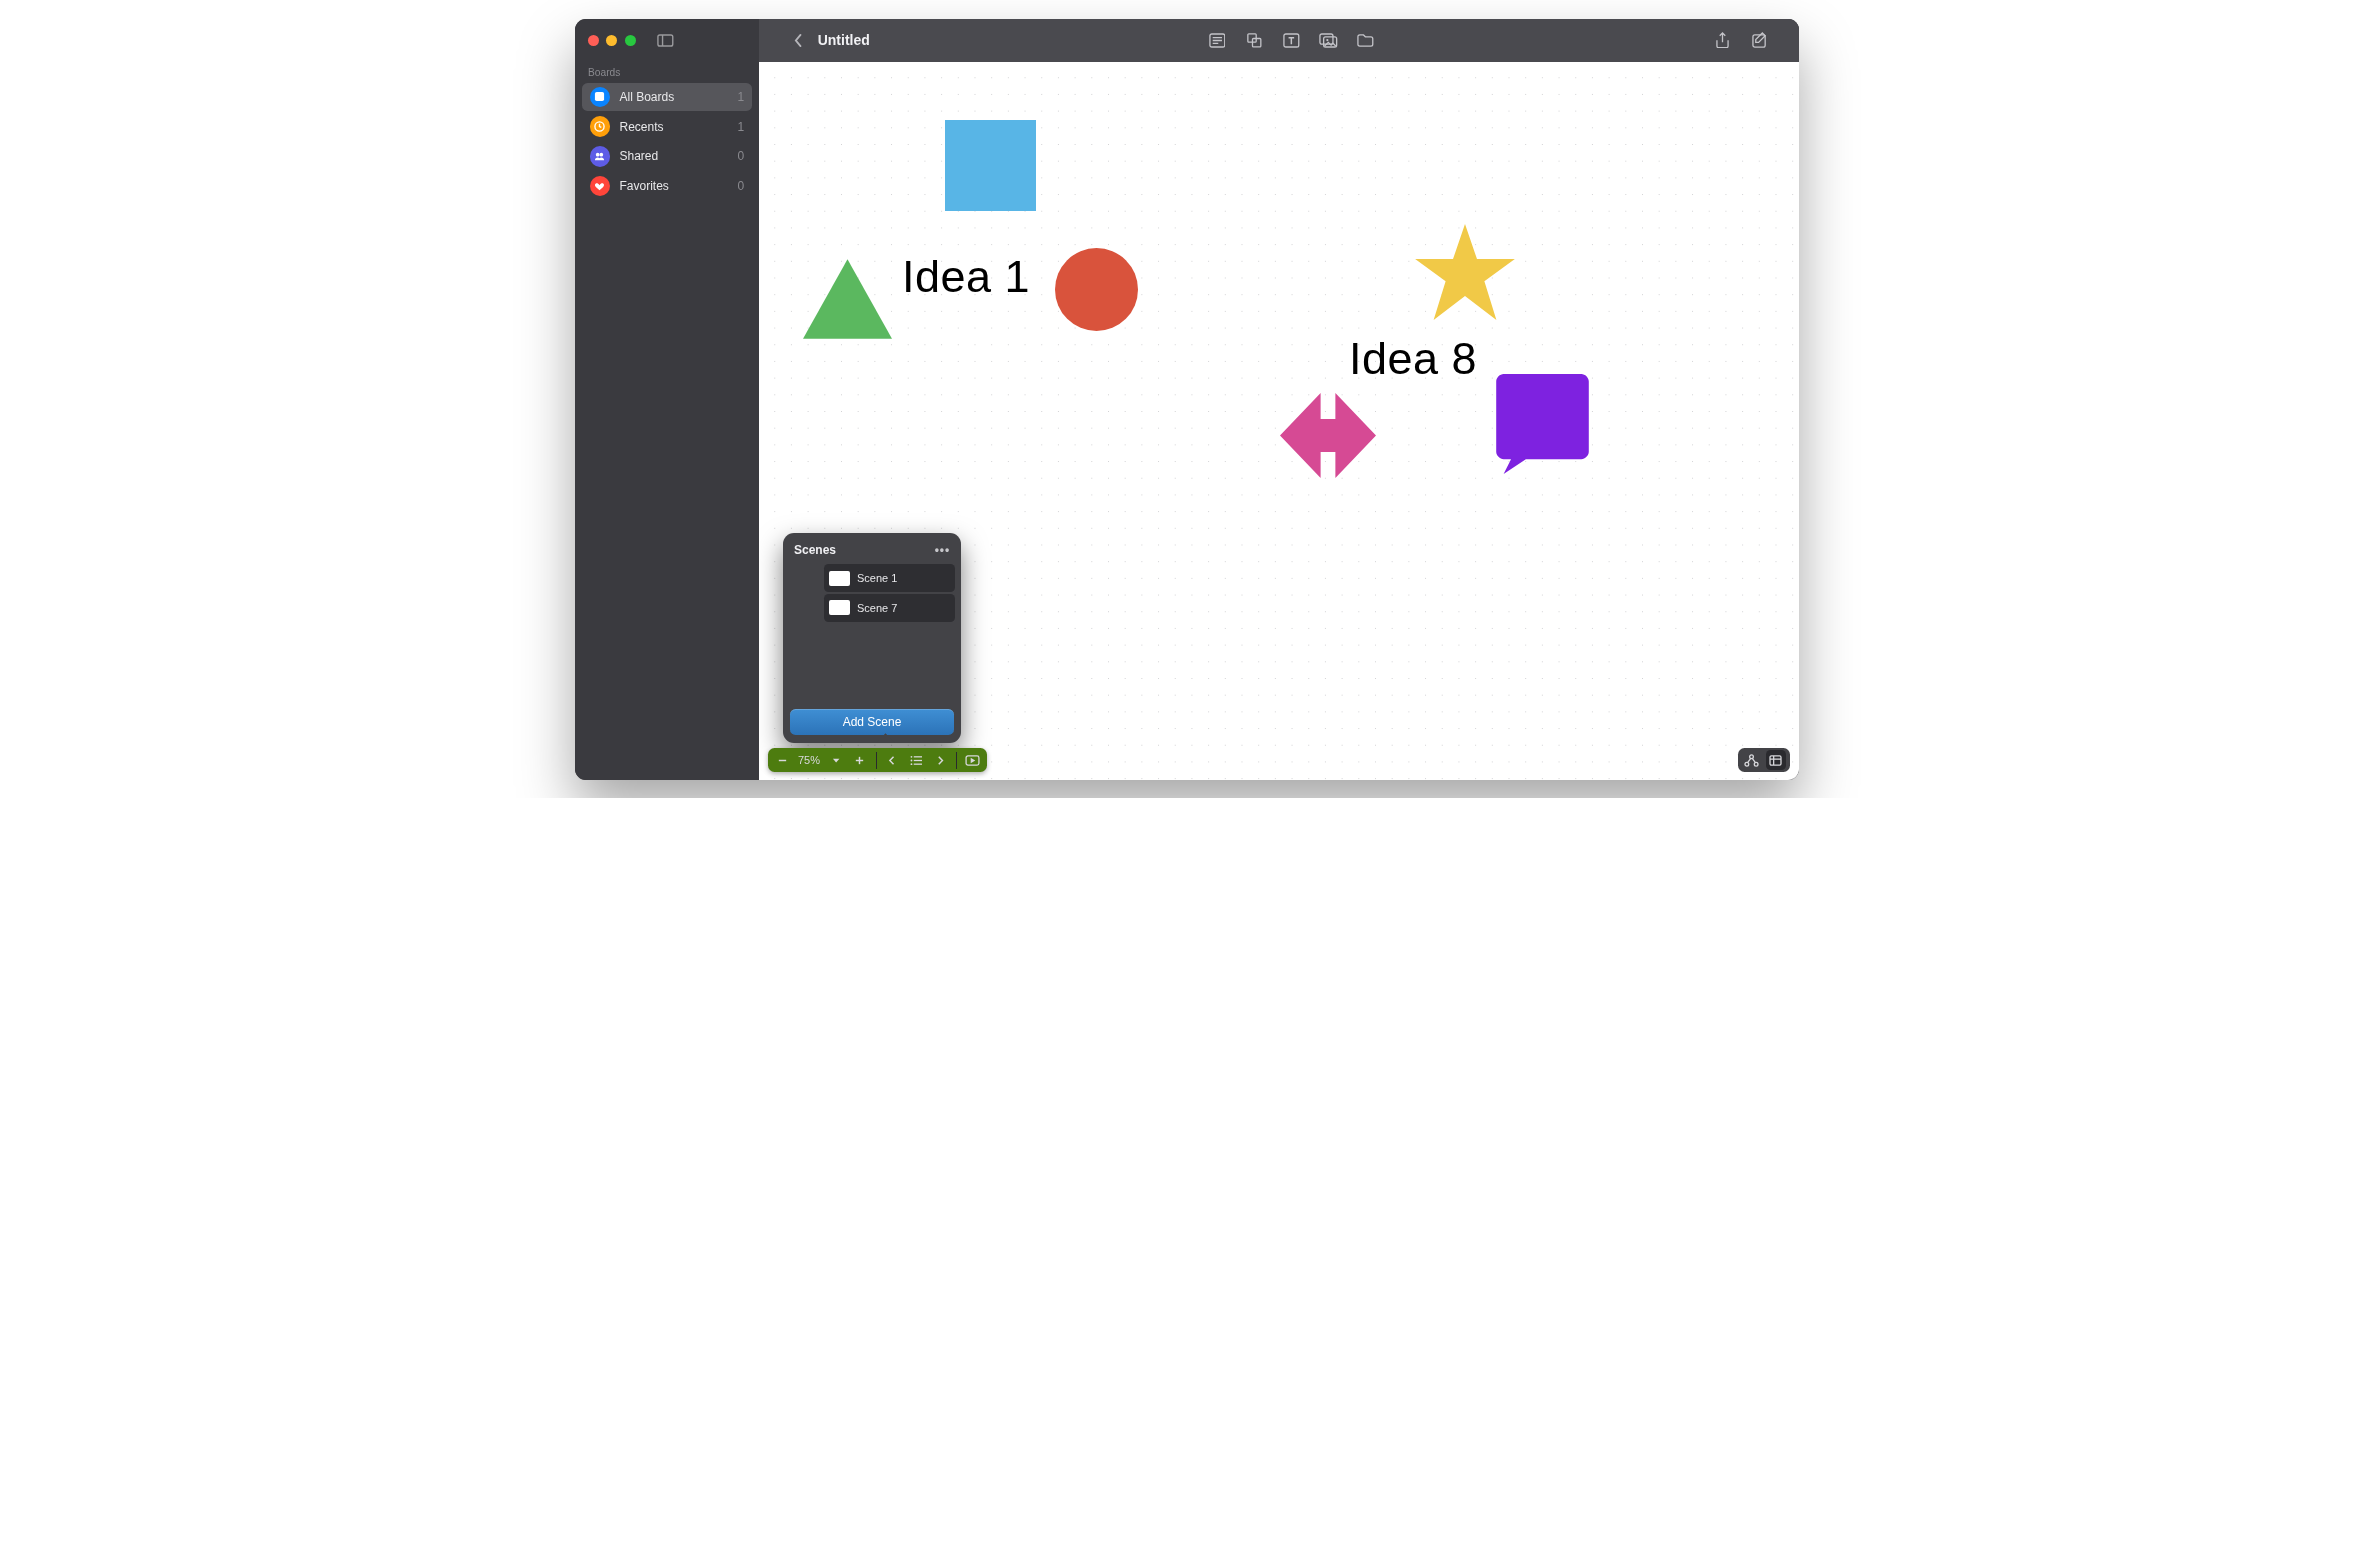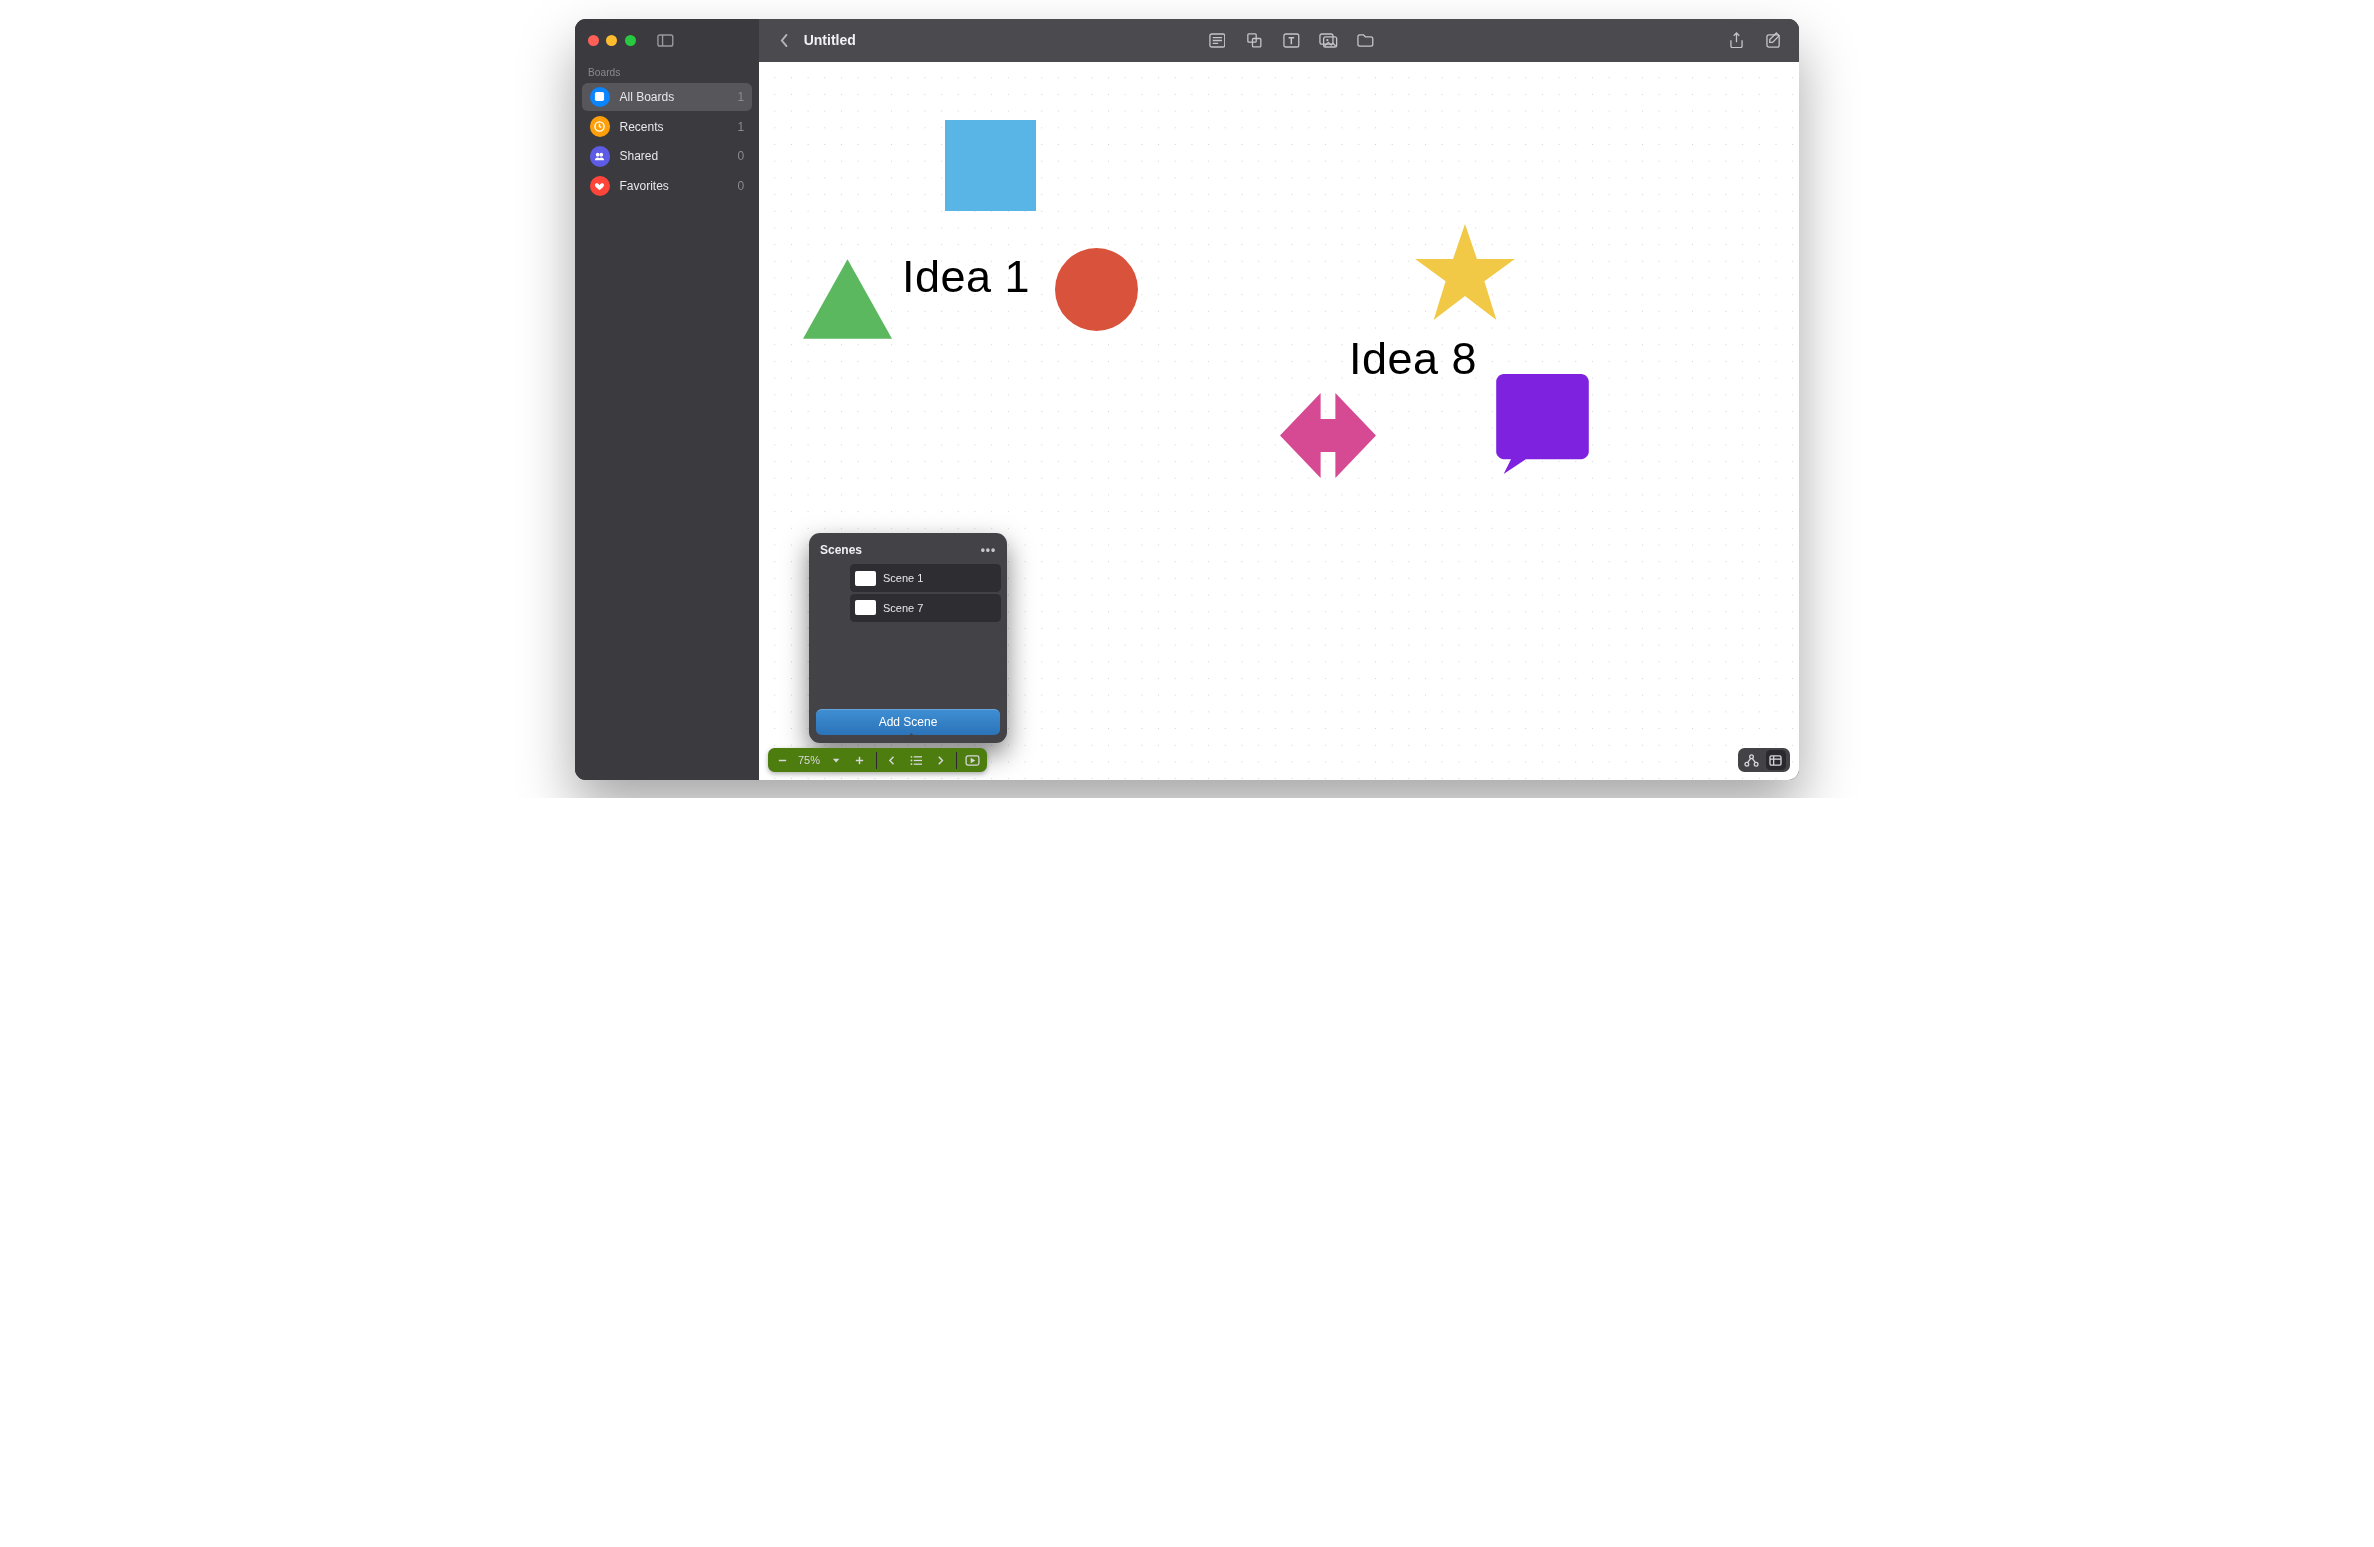--- a/index.html
+++ b/index.html
@@ -79,21 +79,21 @@
       display: flex;
       flex-direction: column;
       background: #4a4a4f;
       position: relative;
     }
     .toolbar {
       height: 43px;
       background: #4a4a4f;
       display: flex;
       align-items: center;
-      padding: 0 15px;
+      padding: 0 29px;
       gap: 9.3px;
       color: #d4d4d8;
     }
     .tool-back {
       width: 20.4px; height: 20.4px;
       display: flex; align-items: center; justify-content: center;
       color: #b5b5ba;
     }
     .doc-title { font-size: 14px; font-weight: 600; color: #f1f1f4; }
     .toolbar-spacer { flex: 1; }
@@ -110,23 +110,23 @@
       position: absolute; inset: 0;
       background-image: radial-gradient(circle, #d2d2d4 0.9px, transparent 0.9px);
       background-size: 16.7px 16.7px;
       background-position: 7.4px 7.4px;
     }
     .shape { position: absolute; }
     .shape-label { position: absolute; font-size: 45px; color: #000; font-weight: 400; letter-spacing: 0.5px; }
 
     .scenes-popover {
       position: absolute;
-      left: 50px;
+      left: 24px;
       bottom: 37px;
-      width: 198px;
+      width: 178px;
       background: #434347;
       border-radius: 11px;
       box-shadow: 0 11px 26px rgba(0,0,0,0.5);
       display: flex; flex-direction: column;
       overflow: hidden;
     }
     .scenes-header {
       display: flex; align-items: center; justify-content: space-between;
       padding: 9.3px 11px 7.4px;
       color: #f0f0f3;

